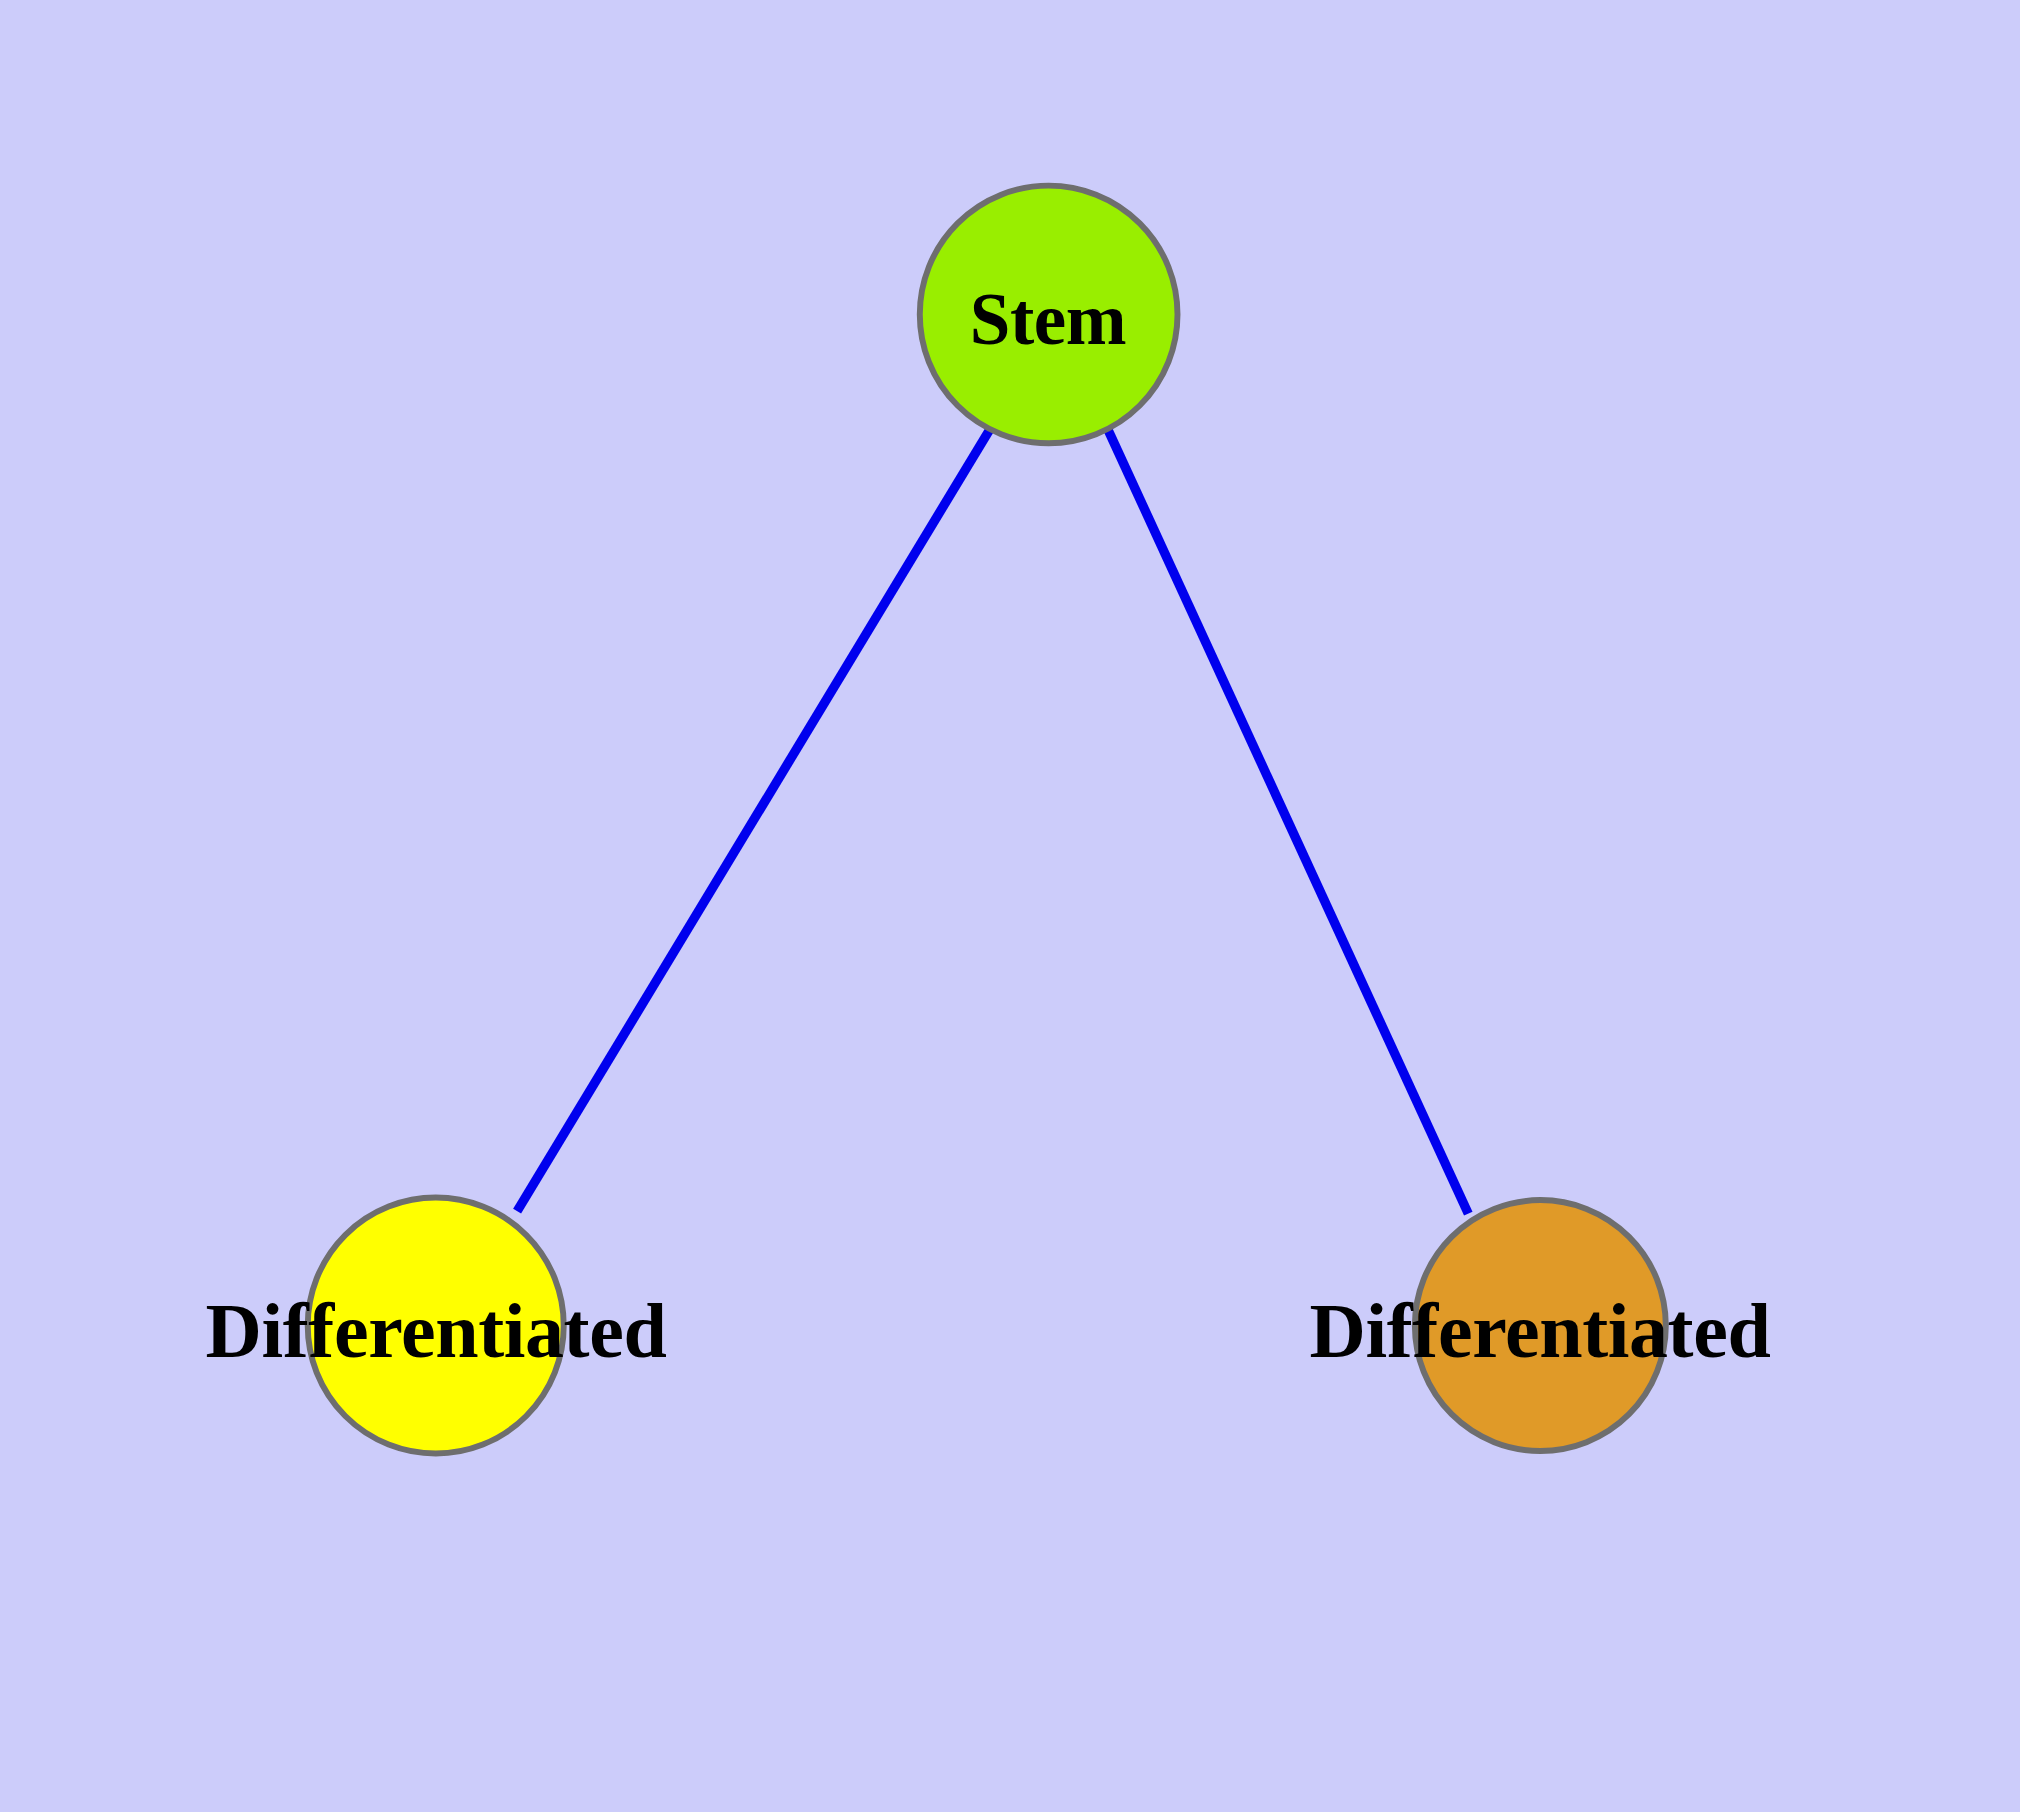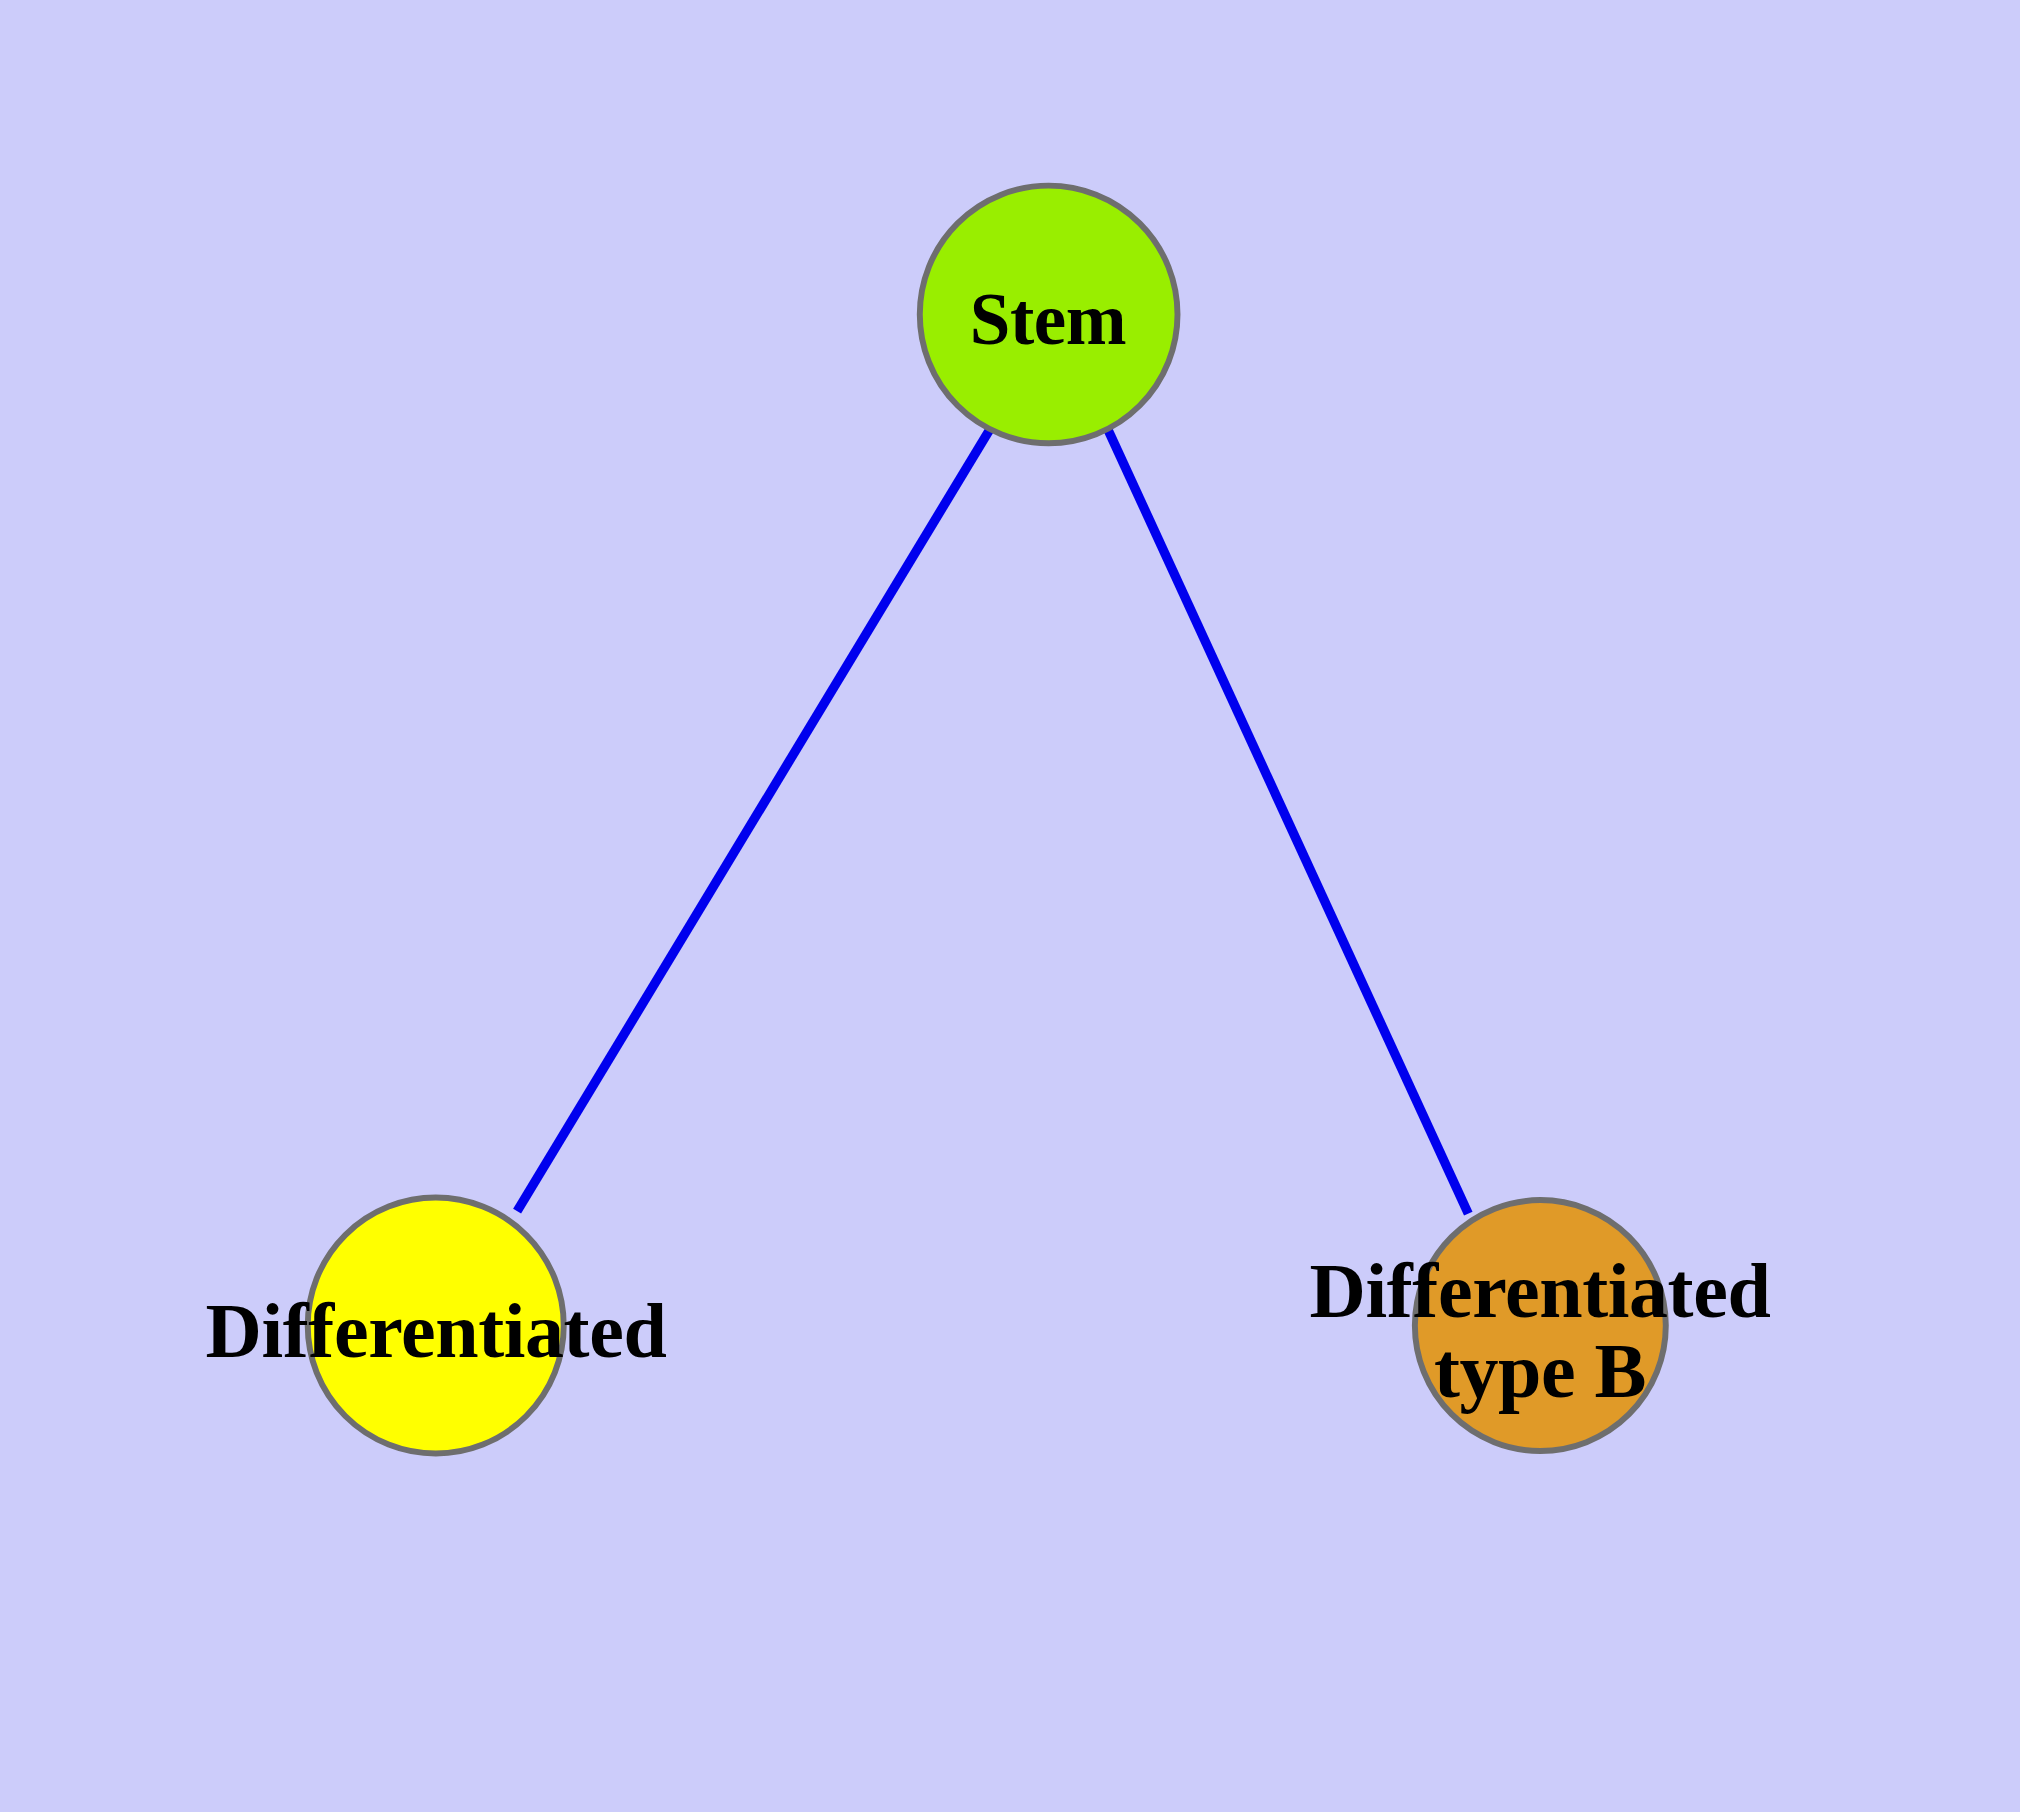--- a/index.html
+++ b/index.html
@@ -62,17 +62,17 @@
     <g id="nodes-group">
         <circle cx="1237" cy="371" r="152" fill="#99EE00" stroke="#6E6E6E" stroke-width="7"></circle>
         <circle cx="514" cy="1564" r="151" fill="#FFFF00" stroke="#6E6E6E" stroke-width="7"></circle>
         <circle cx="1817" cy="1564" r="148" fill="#E09A28" stroke="#6E6E6E" stroke-width="7"></circle>
       </g>
   </svg>
 
   <div id="labels-layer">
       <div class="node-label root" style="left: 1048px; top: 320px; font-size: 73px; color: rgb(0, 0, 0);"><div>Stem</div></div>
       <div class="node-label leaf" style="left: 436px; top: 1331px; font-size: 78px; color: rgb(0, 0, 0);"><div>Differentiated</div></div>
-      <div class="node-label leaf" style="left: 1540px; top: 1331px; font-size: 78px; color: rgb(0, 0, 0);"><div>Differentiated</div><div>type B</div></div>
+      <div class="node-label leaf" style="left: 1540px; top: 1331px; font-size: 78px; color: rgb(0, 0, 0);"><div>Differentiated</div></div>
     </div>
 
 </div>
 
 
 </body></html>

